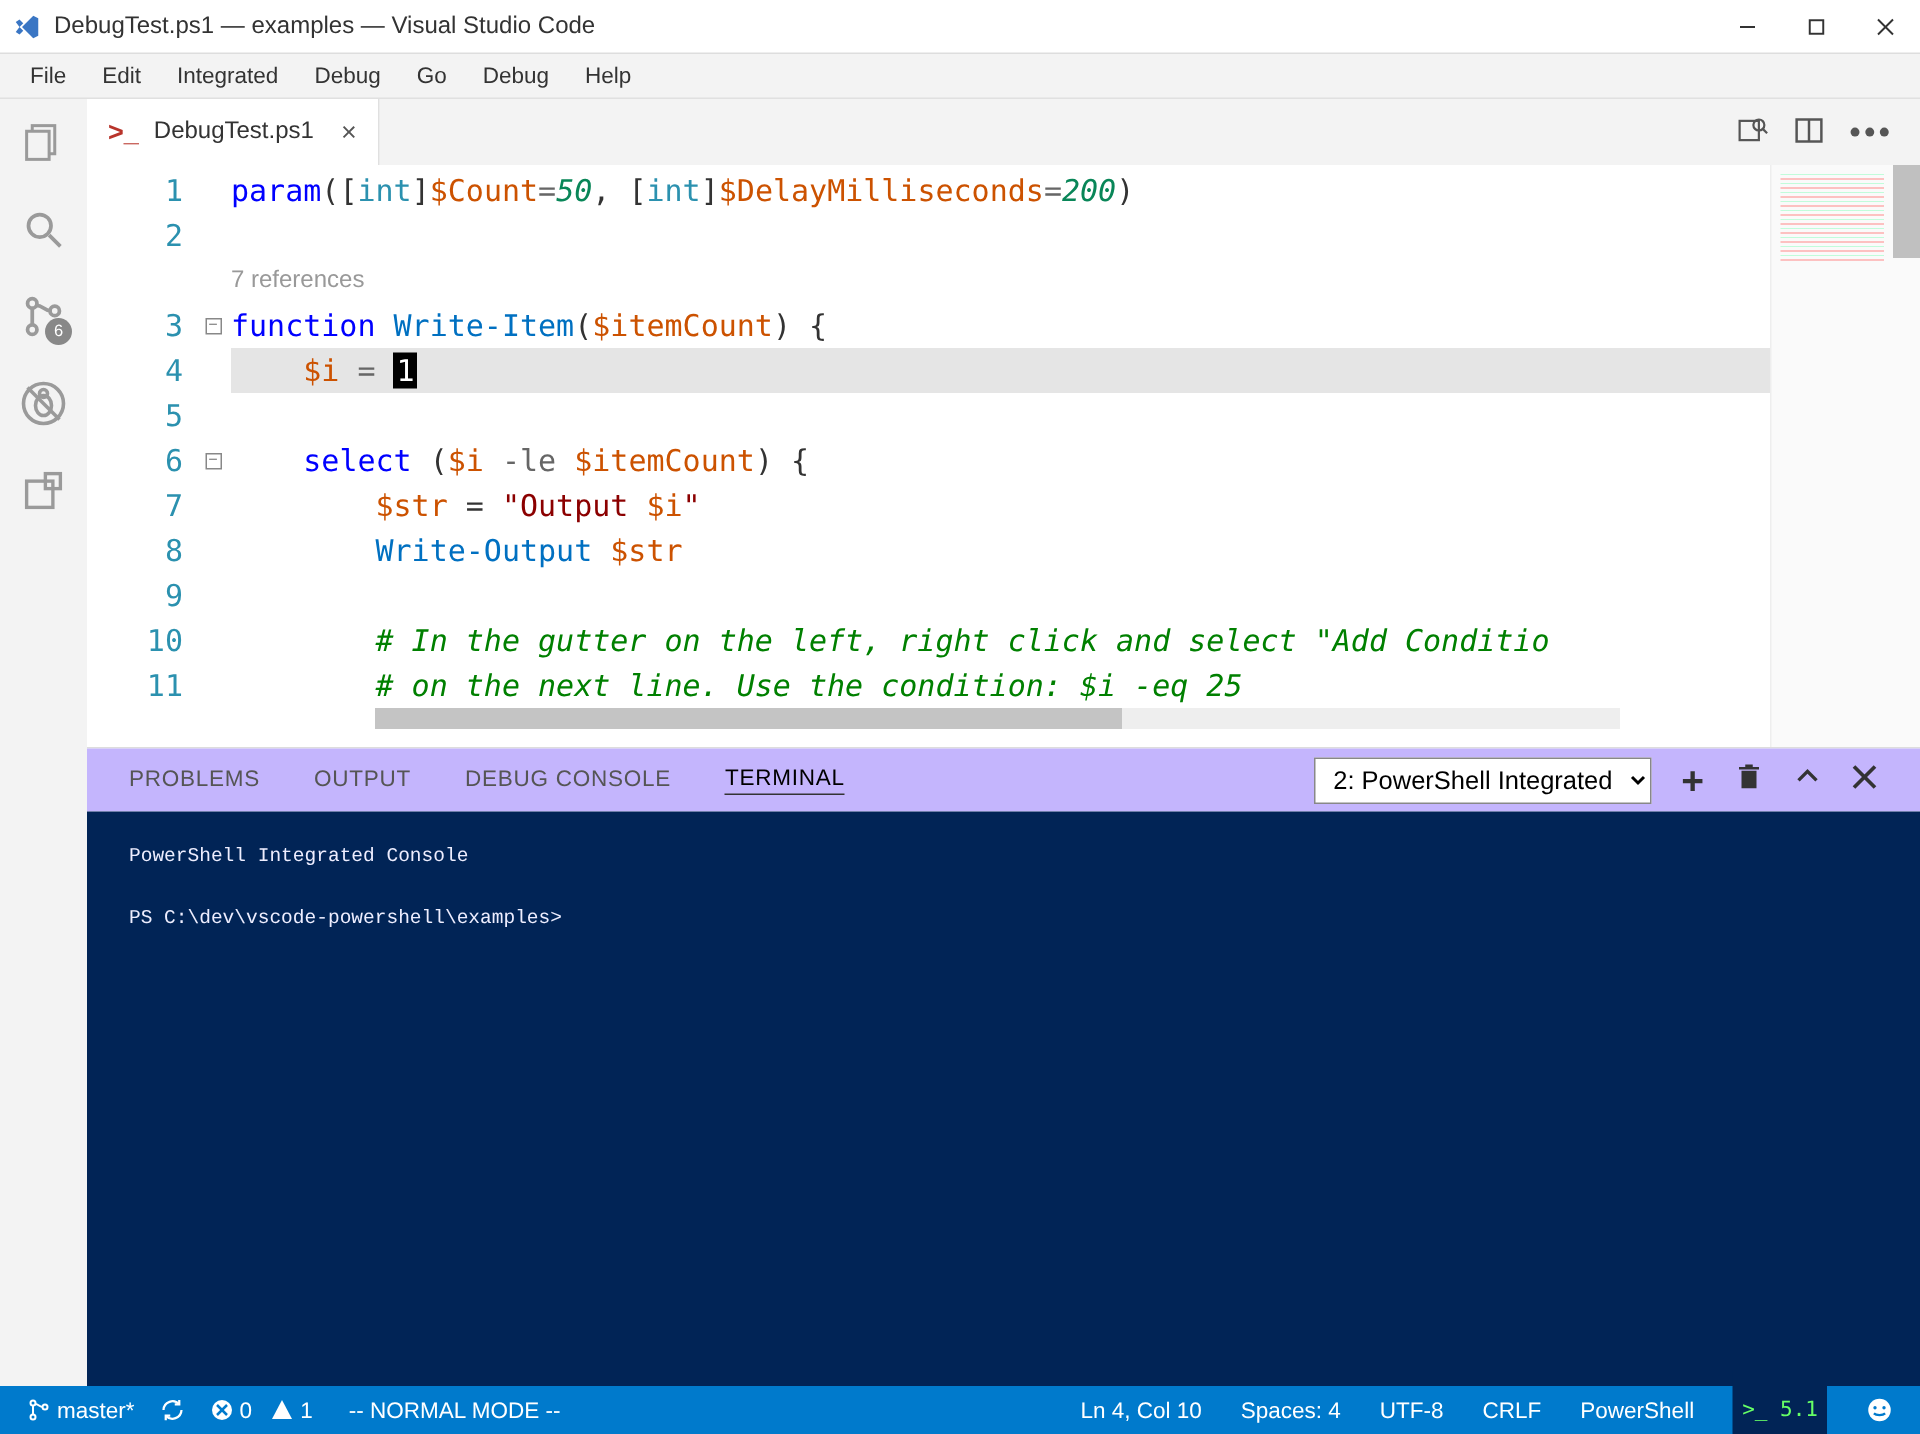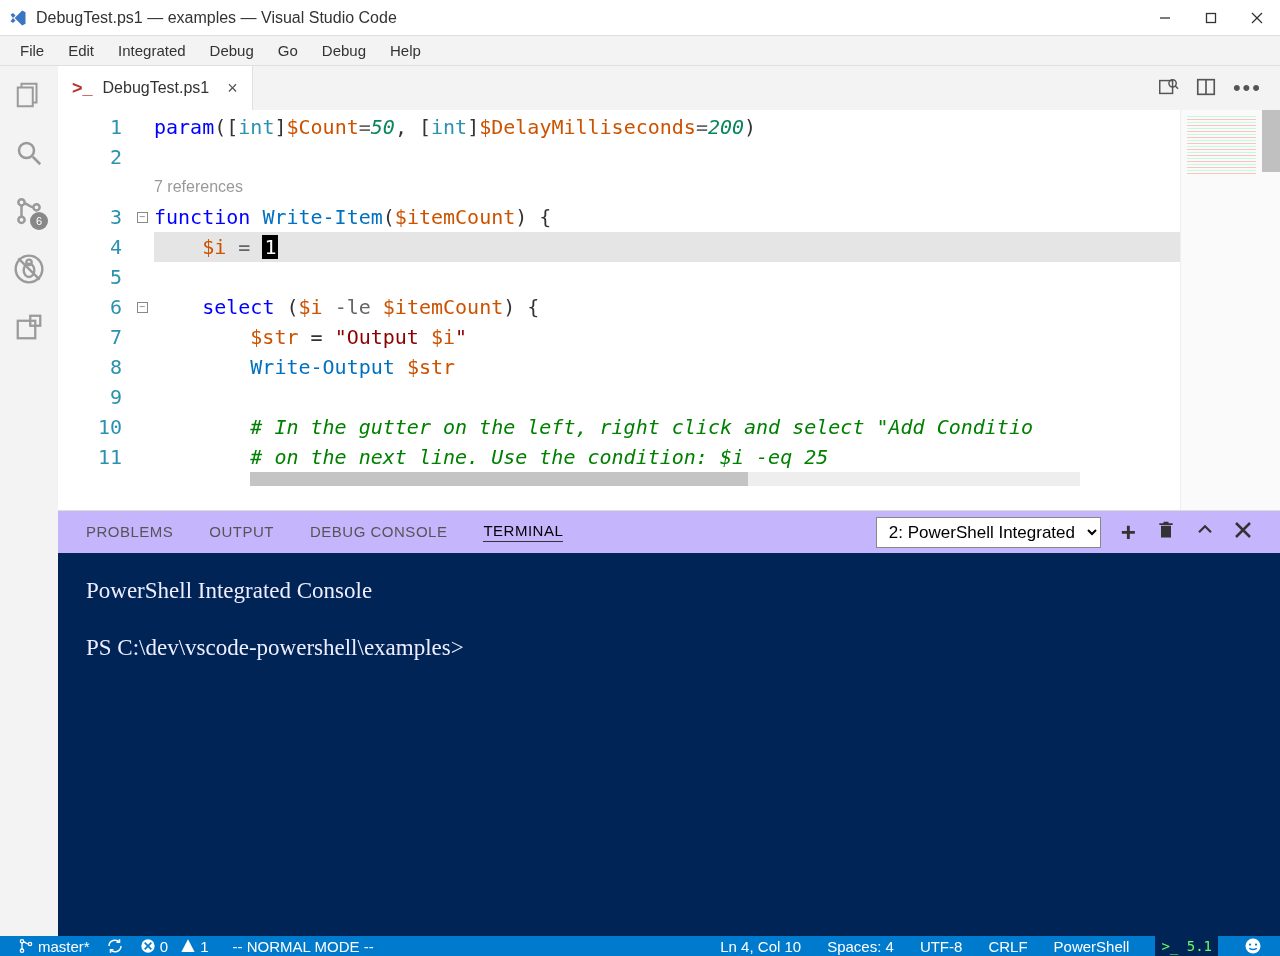--- a/index.html
+++ b/index.html
@@ -46,22 +46,22 @@
 .fn { color: #0070c1; }
 .str { color: #8b0000; }
 .cmt { color: #008000; font-style: italic; }
 .panel { height: 426px; display: flex; flex-direction: column; border-top: 1px solid #ddd; }
 .panel-tabs { height: 42px; display: flex; align-items: center; padding: 0 28px; gap: 36px; background: #c4b5fd; }
 .panel-tab { font-size: 15px; color: #555; letter-spacing: 0.5px; cursor: pointer; padding-bottom: 2px; }
 .panel-tab.active { color: #000; border-bottom: 1px solid #333; }
 .panel-actions { margin-left: auto; display: flex; align-items: center; gap: 20px; }
 .term-select { font-size: 17px; padding: 4px 8px; border: 1px solid #888; background: #fff; }
 .panel-icon { color: #333; cursor: pointer; font-size: 18px; }
-.terminal-body { flex: 1; background: #012456; color: #eef; font-family: Liberation Serif, serif; font-size: 23px; padding: 20px 28px; line-height: 1.6; }
-.statusbar { height: 20px; background: #007acc; color: #fff; display: flex; align-items: center; padding: 0 14px; font-size: 15px; gap: 8px; }
+.terminal-body { flex: 1; background: #012456; color: #eef; font-family: Liberation Mono, monospace; font-size: 13px; padding: 20px 28px; line-height: 1.6; }
+.statusbar { height: 32px; background: #007acc; color: #fff; display: flex; align-items: center; padding: 0 14px; font-size: 15px; gap: 8px; }
 .status-item { display: flex; align-items: center; gap: 4px; padding: 0 4px; }
 .status-right { margin-left: auto; display: flex; align-items: center; gap: 18px; }
 .ps-version { background: #012456; color: #6f6; padding: 18px 6px; font-family: Consolas, monospace; font-size: 14px; }
 </style>
 </head>
 <body>
 
 <div class="titlebar">
   <div class="titlebar-left">
     <svg class="vs-logo" viewBox="0 0 24 24">

